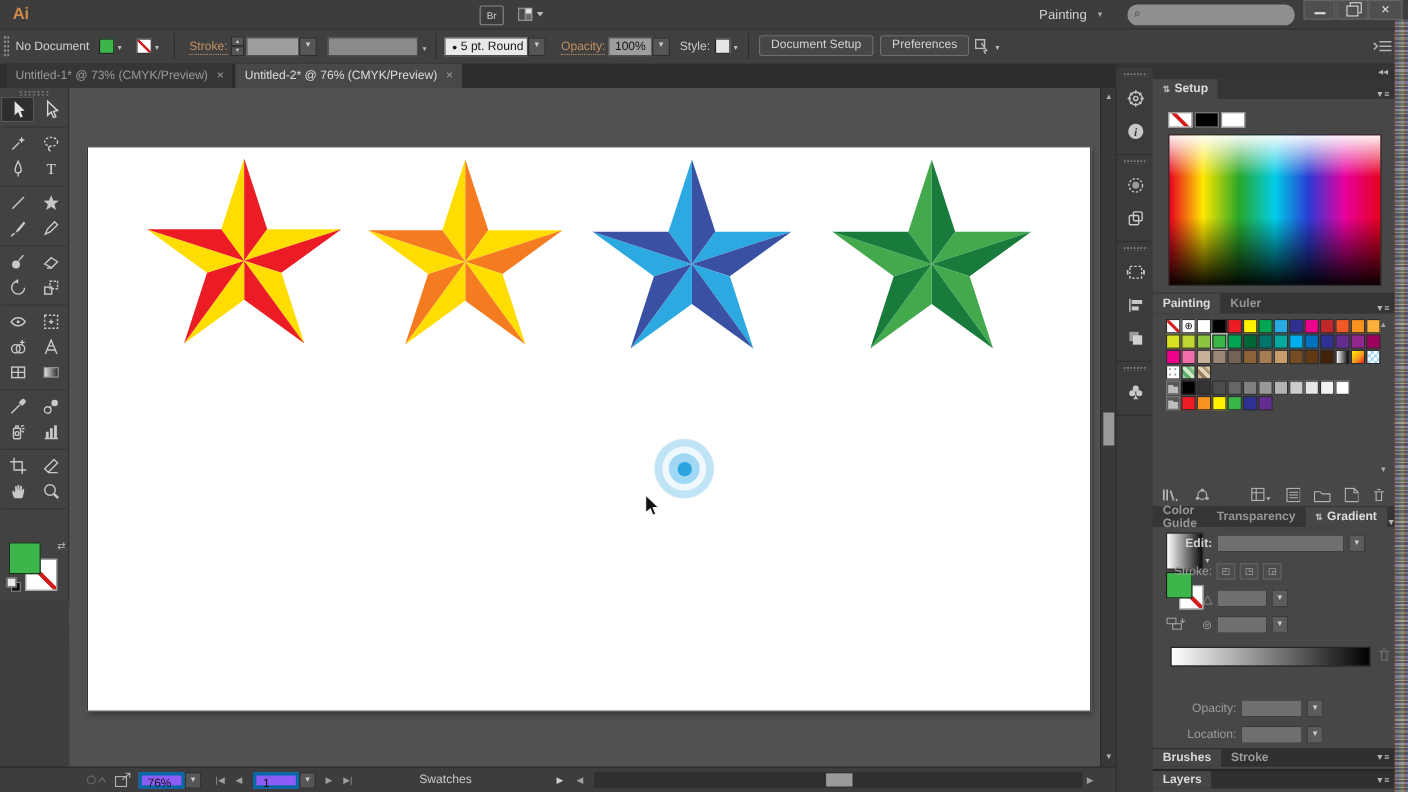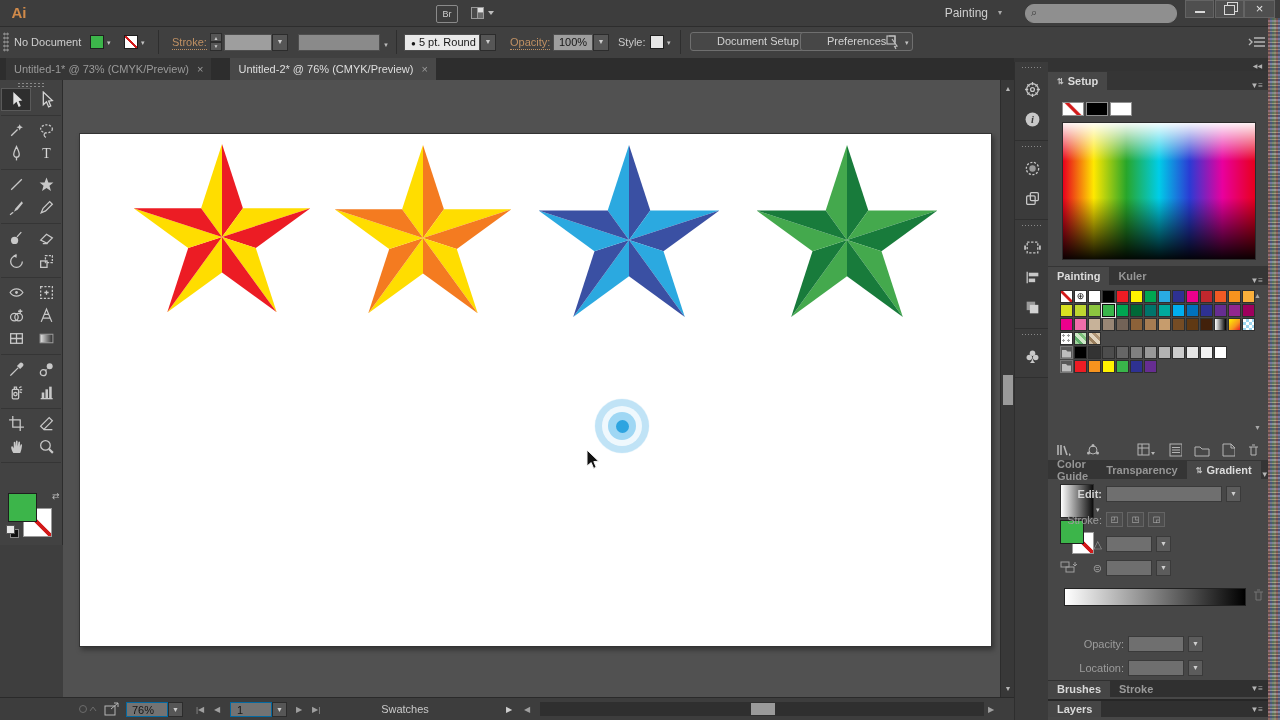--- a/index.html
+++ b/index.html
@@ -30,21 +30,21 @@
      background-image:radial-gradient(#8a8a8a 1px,transparent 1.2px);background-size:3px 4px;}
   #no-selection{left:14px;top:9px;color:#cfcfcf;}
   .swatch-mini{width:14px;height:14px;border:1px solid #1f1f1f;box-sizing:border-box;background:#fff;}
   .none-slash{background:linear-gradient(45deg,transparent 42%,#d21a1a 44%,#d21a1a 56%,transparent 58%),#fff;}
   .caret{font-size:7px;color:#c2c2c2;}
   .cbtn{height:16px;background:#565656;border:1px solid #2c2c2c;box-sizing:border-box;text-align:center;line-height:14px;}
   .field{height:17px;background:#9e9e9e;border:1px solid #4e4e4e;box-sizing:border-box;color:#161616;line-height:15px;}
   .link-label{color:#bf9063;border-bottom:1px dotted #bf9063;padding-bottom:1px;}
   .vsep{top:3px;width:1px;height:24px;background:#2e2e2e;}
   .pushbtn{height:19px;background:#474747;border:1px solid #6f6f6f;border-radius:3px;color:#d2d2d2;
-           text-align:center;line-height:17px;padding:0 26px;box-sizing:border-box;}
+           text-align:center;line-height:17px;padding:0 10px;box-sizing:border-box;}
   
   #tabbar{left:0;top:58px;width:1014px;height:22px;background:#2d2d2d;}
   #tabbar-right{left:1014px;top:58px;width:254px;height:8px;background:#333;}
   .doctab{height:22px;display:flex;align-items:center;padding:0 8px;gap:8px;font-size:11px;}
   .doctab .x{color:#9a9a9a;font-size:11px;}
   
   #toolbar{left:0;top:80px;width:63px;height:465px;background:#424242;border-right:1px solid #2c2c2c;box-sizing:border-box;}
   #toolbar-grip{margin:2px auto 1px;width:28px;height:5px;
      background-image:radial-gradient(#8a8a8a 0.8px,transparent 1px);background-size:4px 3px;}
   #tool-grid{display:grid;grid-template-columns:30px 30px;justify-content:center;}
@@ -73,21 +73,21 @@
   #click-ripple{left:545px;top:332px;width:28px;height:28px;border-radius:50%;background:#9fd7f4;
      box-shadow:0 0 0 6px rgba(255,255,255,0.75),0 0 0 13px rgba(168,216,243,0.65),0 0 0 13.5px rgba(222,240,250,0.5);
      display:flex;align-items:center;justify-content:center;}
   #click-dot{width:13px;height:13px;border-radius:50%;background:#2da4e0;}
   
   #vscroll{left:1000px;top:80px;width:14px;height:617px;background:#383838;border-left:1px solid #2c2c2c;box-sizing:border-box;}
   #vscroll .arr{left:1px;width:12px;height:13px;color:#b5b5b5;font-size:7px;text-align:center;line-height:13px;}
   #vthumb{left:2px;top:295px;width:10px;height:30px;background:#9a9a9a;}
   
   #statusbar{left:0;top:697px;width:1014px;height:23px;background:#3d3d3d;border-top:1px solid #2a2a2a;box-sizing:border-box;}
-  #statusbar .sfield{background:#737373;border:1px solid #0369a1;color:#161616;height:15px;line-height:14px;box-sizing:border-box;}
+  #statusbar .sfield{background:#8b5cf6;border:3px solid #0369a1;color:#161616;height:15px;line-height:14px;box-sizing:border-box;}
   .sarr{color:#9f9f9f;font-size:8px;top:7px;}
   #hs-track{left:540px;top:4px;width:444px;height:14px;background:#2f2f2f;}
   #hs-thumb{left:211px;top:1px;width:24px;height:12px;background:#9a9a9a;}
   #sb-corner{left:1000px;top:0;width:14px;height:22px;background:#3d3d3d;}
   
   #dockstrip{left:1014px;top:62px;width:34px;height:658px;background:#3b3b3b;border-left:1px solid #2e2e2e;box-sizing:border-box;}
   .dock-group{border-bottom:1px solid #2f2f2f;padding:2px 0 6px;}
   .dock-grip{margin:2px auto 4px;width:22px;height:4px;
      background-image:radial-gradient(#878787 0.8px,transparent 1px);background-size:3px 3px;}
   .dock-icon{width:34px;height:30px;display:flex;align-items:center;justify-content:center;}
@@ -216,21 +216,21 @@
     <div class="abs" style="left:1248px;top:8px;">
       <svg width="18" height="14" viewBox="0 0 18 14" stroke="#b5b5b5" stroke-width="1.4">
           <path d="M6 3 H17 M6 7 H17 M6 11 H17"></path>
           <path d="M1 4 l3 3 -3 3" fill="none"></path>
         </svg>
     </div>
   </div>
 
   <div id="tabbar" class="abs">
     <div id="tabs-wrap" style="display:flex;height:22px;padding-left:6px;">
-        <div class="doctab" style="background:#363636;color:#9a9a9a;margin-right:19px;">
+        <div class="doctab" style="background:#363636;color:#9a9a9a;margin-right:3px;">
      <span>Untitled-1* @ 73% (CMYK/Preview)</span>
      <span class="x">×</span>
         </div>
         <div class="doctab" style="background:#484848;color:#dedede;margin-right:1px;">
      <span>Untitled-2* @ 76% (CMYK/Preview)</span>
      <span class="x">×</span>
         </div>
       </div>
   </div>
   <div id="tabbar-right" class="abs"></div>

